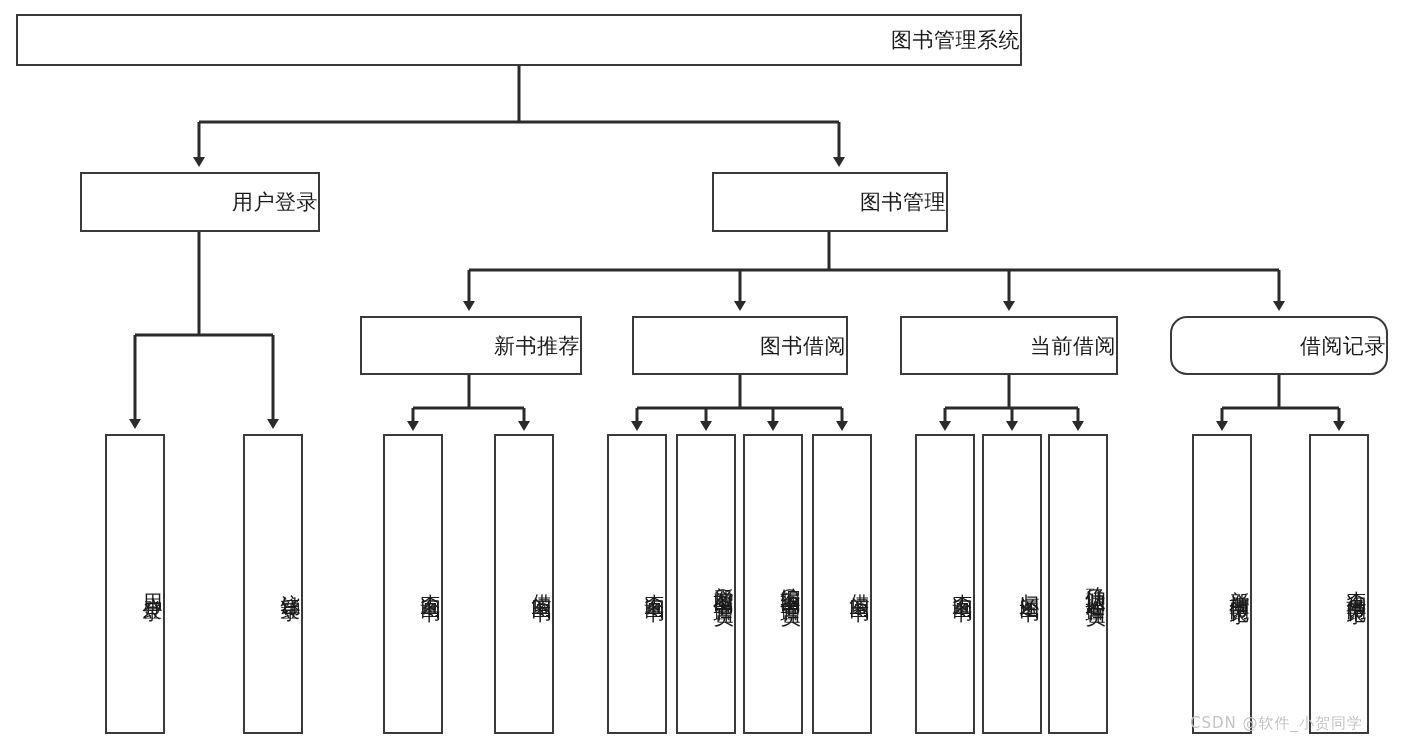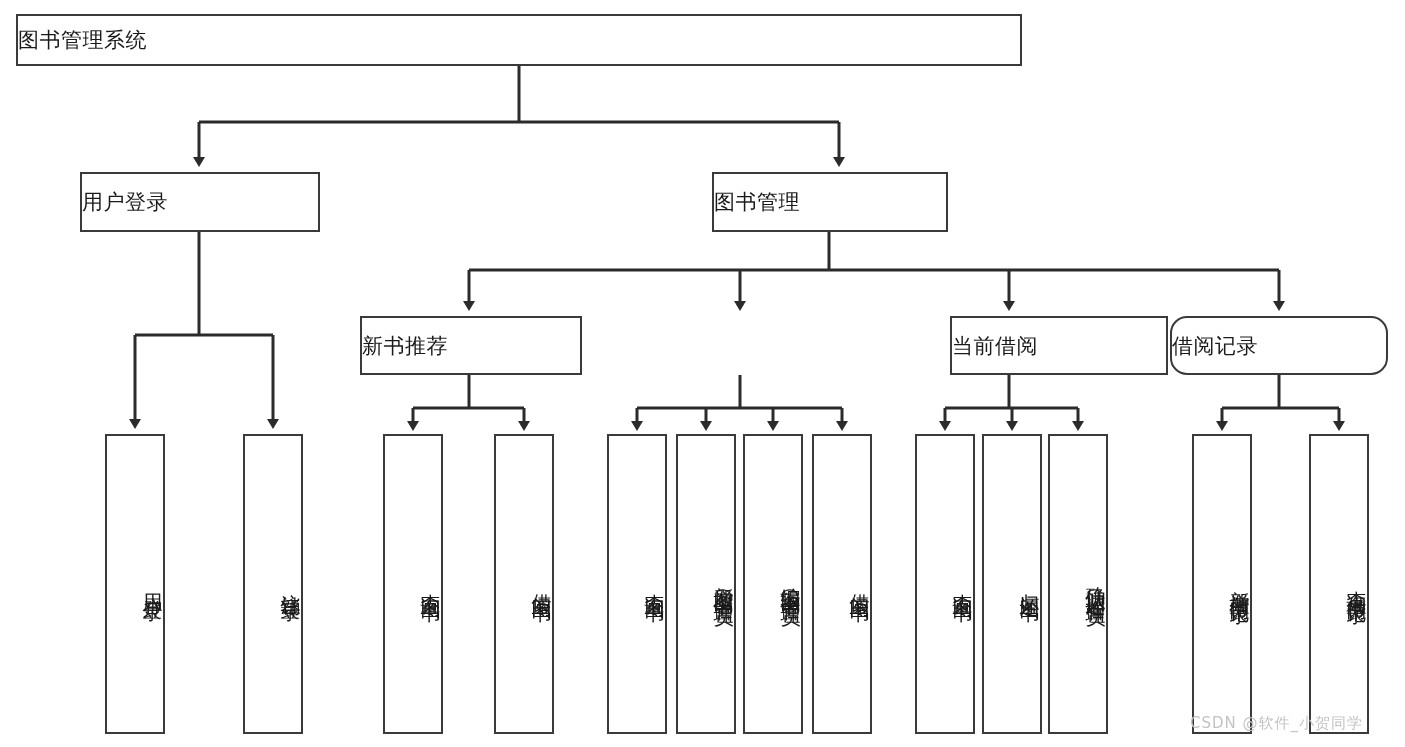--- a/index.html
+++ b/index.html
@@ -25,21 +25,21 @@
     height: 747px;
     pointer-events: none;
   }
   .node {
     position: absolute;
     box-sizing: border-box;
     background: #ffffff;
     border: 2px solid #3a3a3a;
     display: flex;
     align-items: center;
-    justify-content: flex-start;
+    justify-content: flex-end;
     color: #1a1a1a;
   }
   .node.horiz {
     font-size: 21px;
     letter-spacing: 0.5px;
   }
   .node.vert {
     writing-mode: vertical-rl;
     text-orientation: upright;
     font-size: 20px;
@@ -127,21 +127,24 @@
   <div class="node horiz" style="left:80px; top:172px; width:240px; height:60px;">
     <span>用户登录</span>
   </div>
   <div class="node horiz" style="left:712px; top:172px; width:236px; height:60px;font-family:Liberation Serif, serif;">
     <span>图书管理</span>
   </div>
 
   <div class="node horiz" style="left:360px; top:316px; width:222px; height:59px;">
     <span>新书推荐</span>
   </div>
-  <div class="node horiz" style="left:950px; top:316px; width:218px; height:59px;">
+  <div class="node horiz" style="left:632px; top:316px; width:216px; height:59px;">
+    <span>图书借阅</span>
+  </div>
+  <div class="node horiz" style="left:900px; top:316px; width:218px; height:59px;">
     <span>当前借阅</span>
   </div>
   <div class="node horiz" style="left:1170px; top:316px; width:218px; height:59px;border-radius:17px;">
     <span>借阅记录</span>
   </div>
 
   <div class="node vert" style="left:105px; top:434px; width:60px; height:300px;">
     <span class="vtext">用户登录</span>
   </div>
   <div class="node vert" style="left:243px; top:434px; width:60px; height:300px;">

